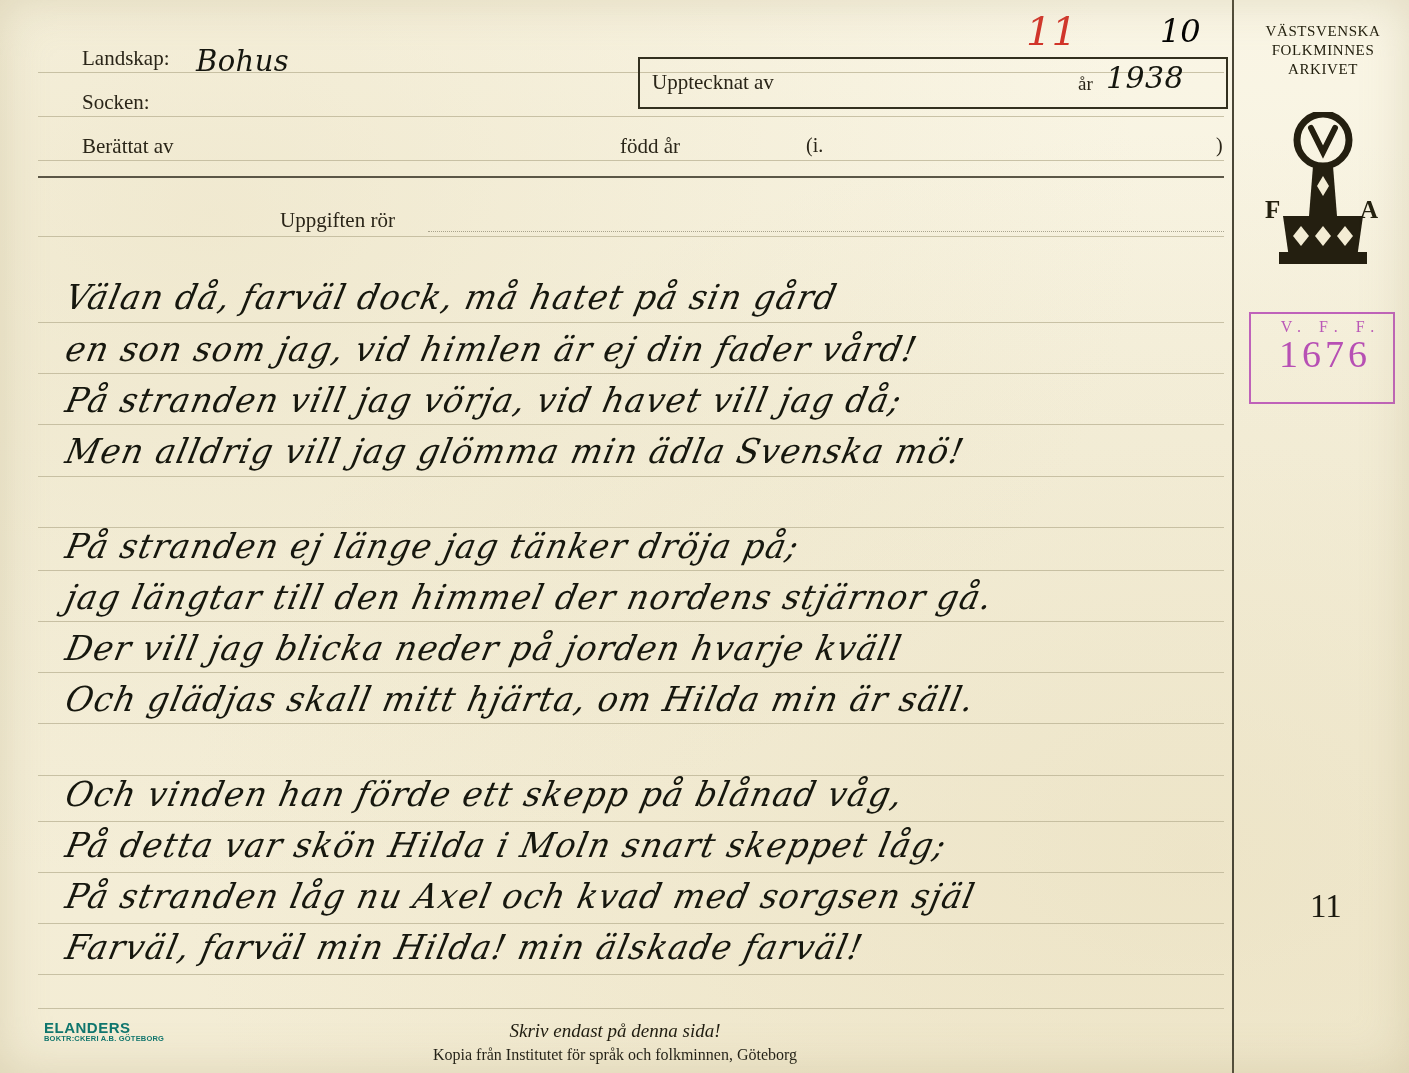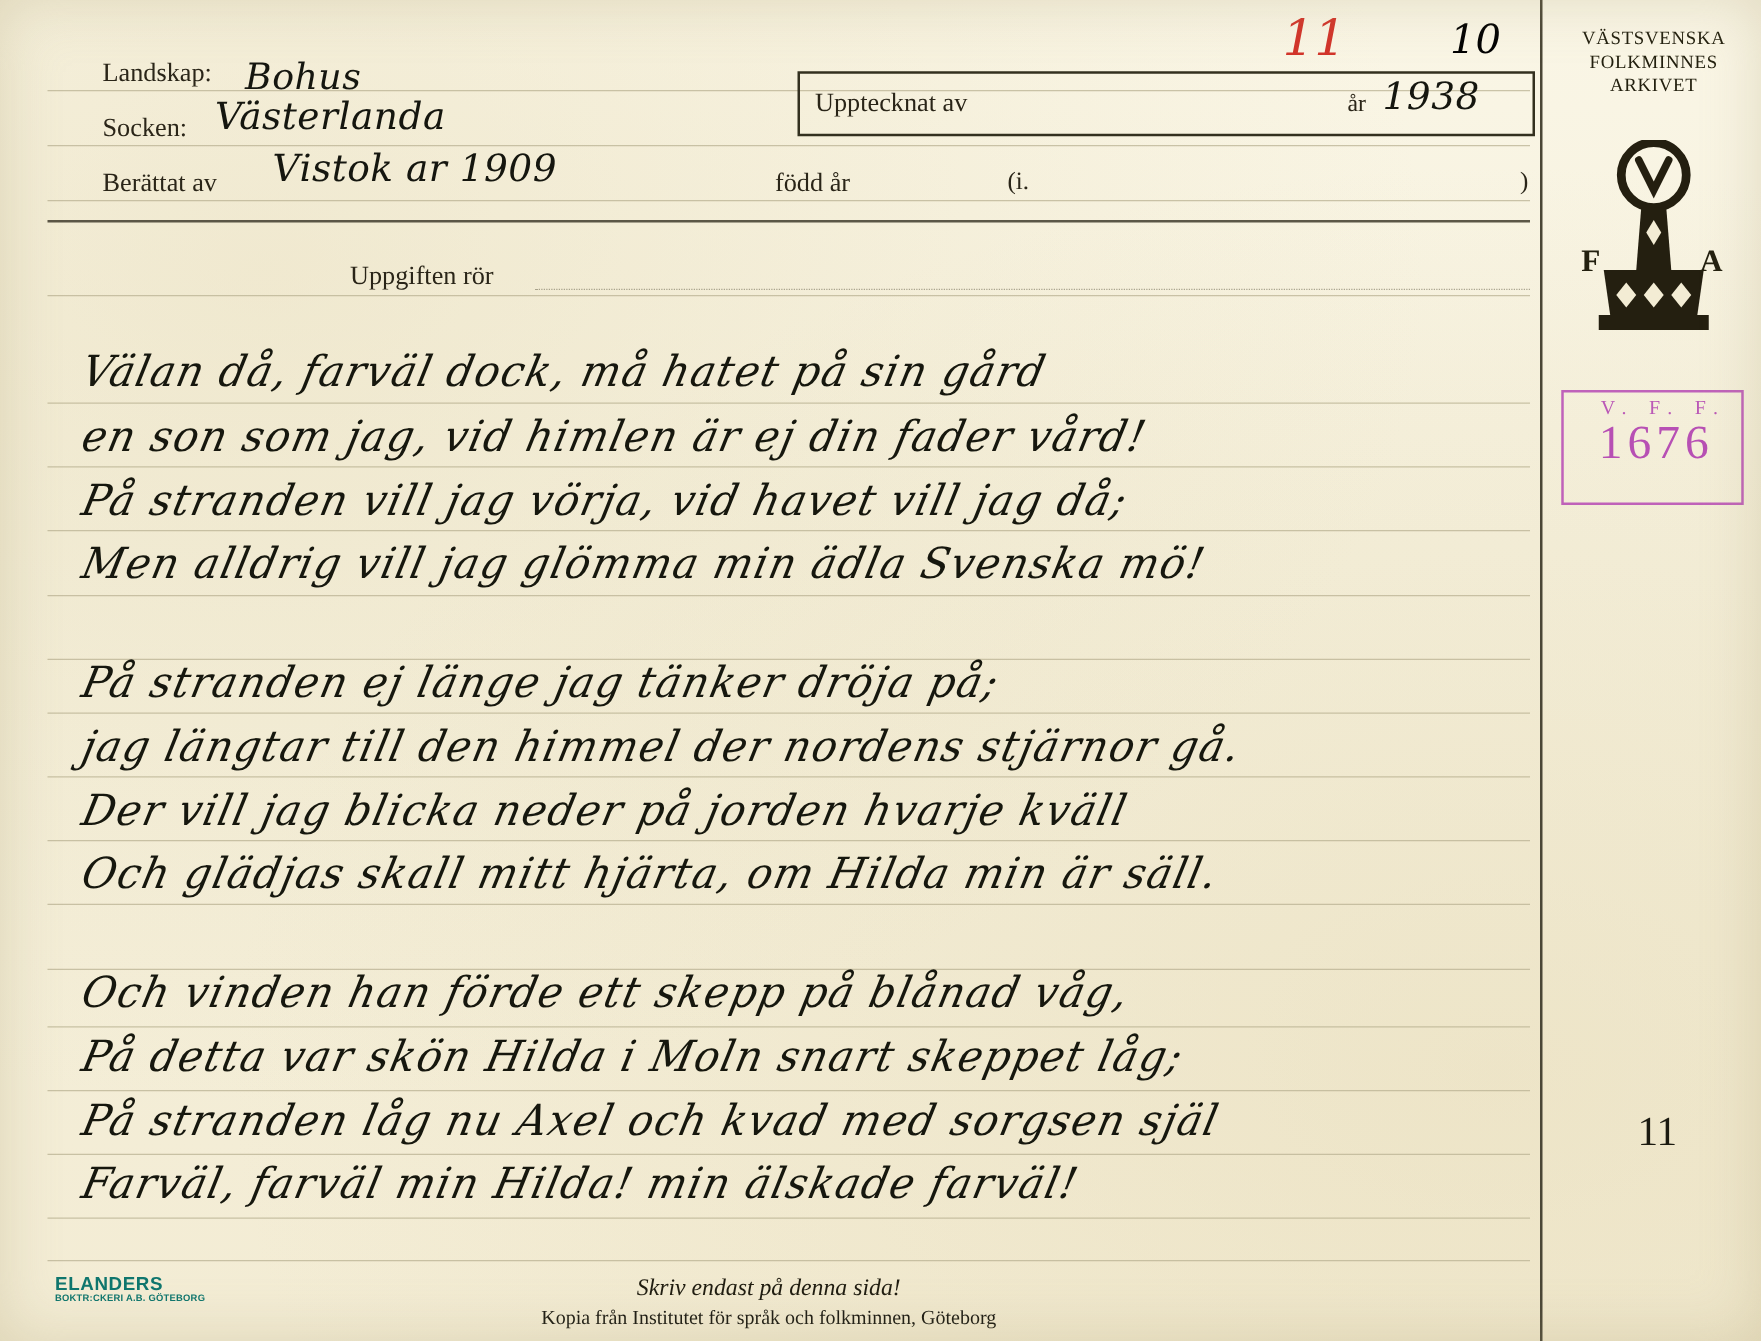--- a/index.html
+++ b/index.html
@@ -241,24 +241,22 @@
   <div class="rule" style="top:821px;"></div>
   <div class="rule" style="top:872px;"></div>
   <div class="rule" style="top:923px;"></div>
   <div class="rule" style="top:974px;"></div>
   <div class="rule" style="top:1008px;"></div>
 
   <div class="form-label" style="left:82px; top:46px;">Landskap:</div>
   <div class="hand" style="left:196px; top:34px; font-size:29px;margin-top:10px;">Bohus</div>
 
   <div class="form-label" style="left:82px; top:90px;">Socken:</div>
-  <div class="hand" style="left:172px; top:76px; font-size:30px;">Västerlanda</div>
 
   <div class="form-label" style="left:82px; top:134px;">Berättat av</div>
-  <div class="hand" style="left:218px; top:118px; font-size:30px;">Vistok ar 1909</div>
 
   <div class="form-label" style="left:620px; top:134px;">född år</div>
   <div class="form-label" style="left:806px; top:134px; font-size:20px;">(i.</div>
   <div class="form-label" style="left:1216px; top:134px; font-size:20px;">)</div>
 
   <div class="box-upptecknat"></div>
   <div class="form-label" style="left:652px; top:70px;">Upptecknat av</div>
   <div class="form-label" style="left:1078px; top:73px; font-size:19px;">år</div>
   <div class="hand" style="left:1106px; top:60px; font-size:30px;">1938</div>
 

